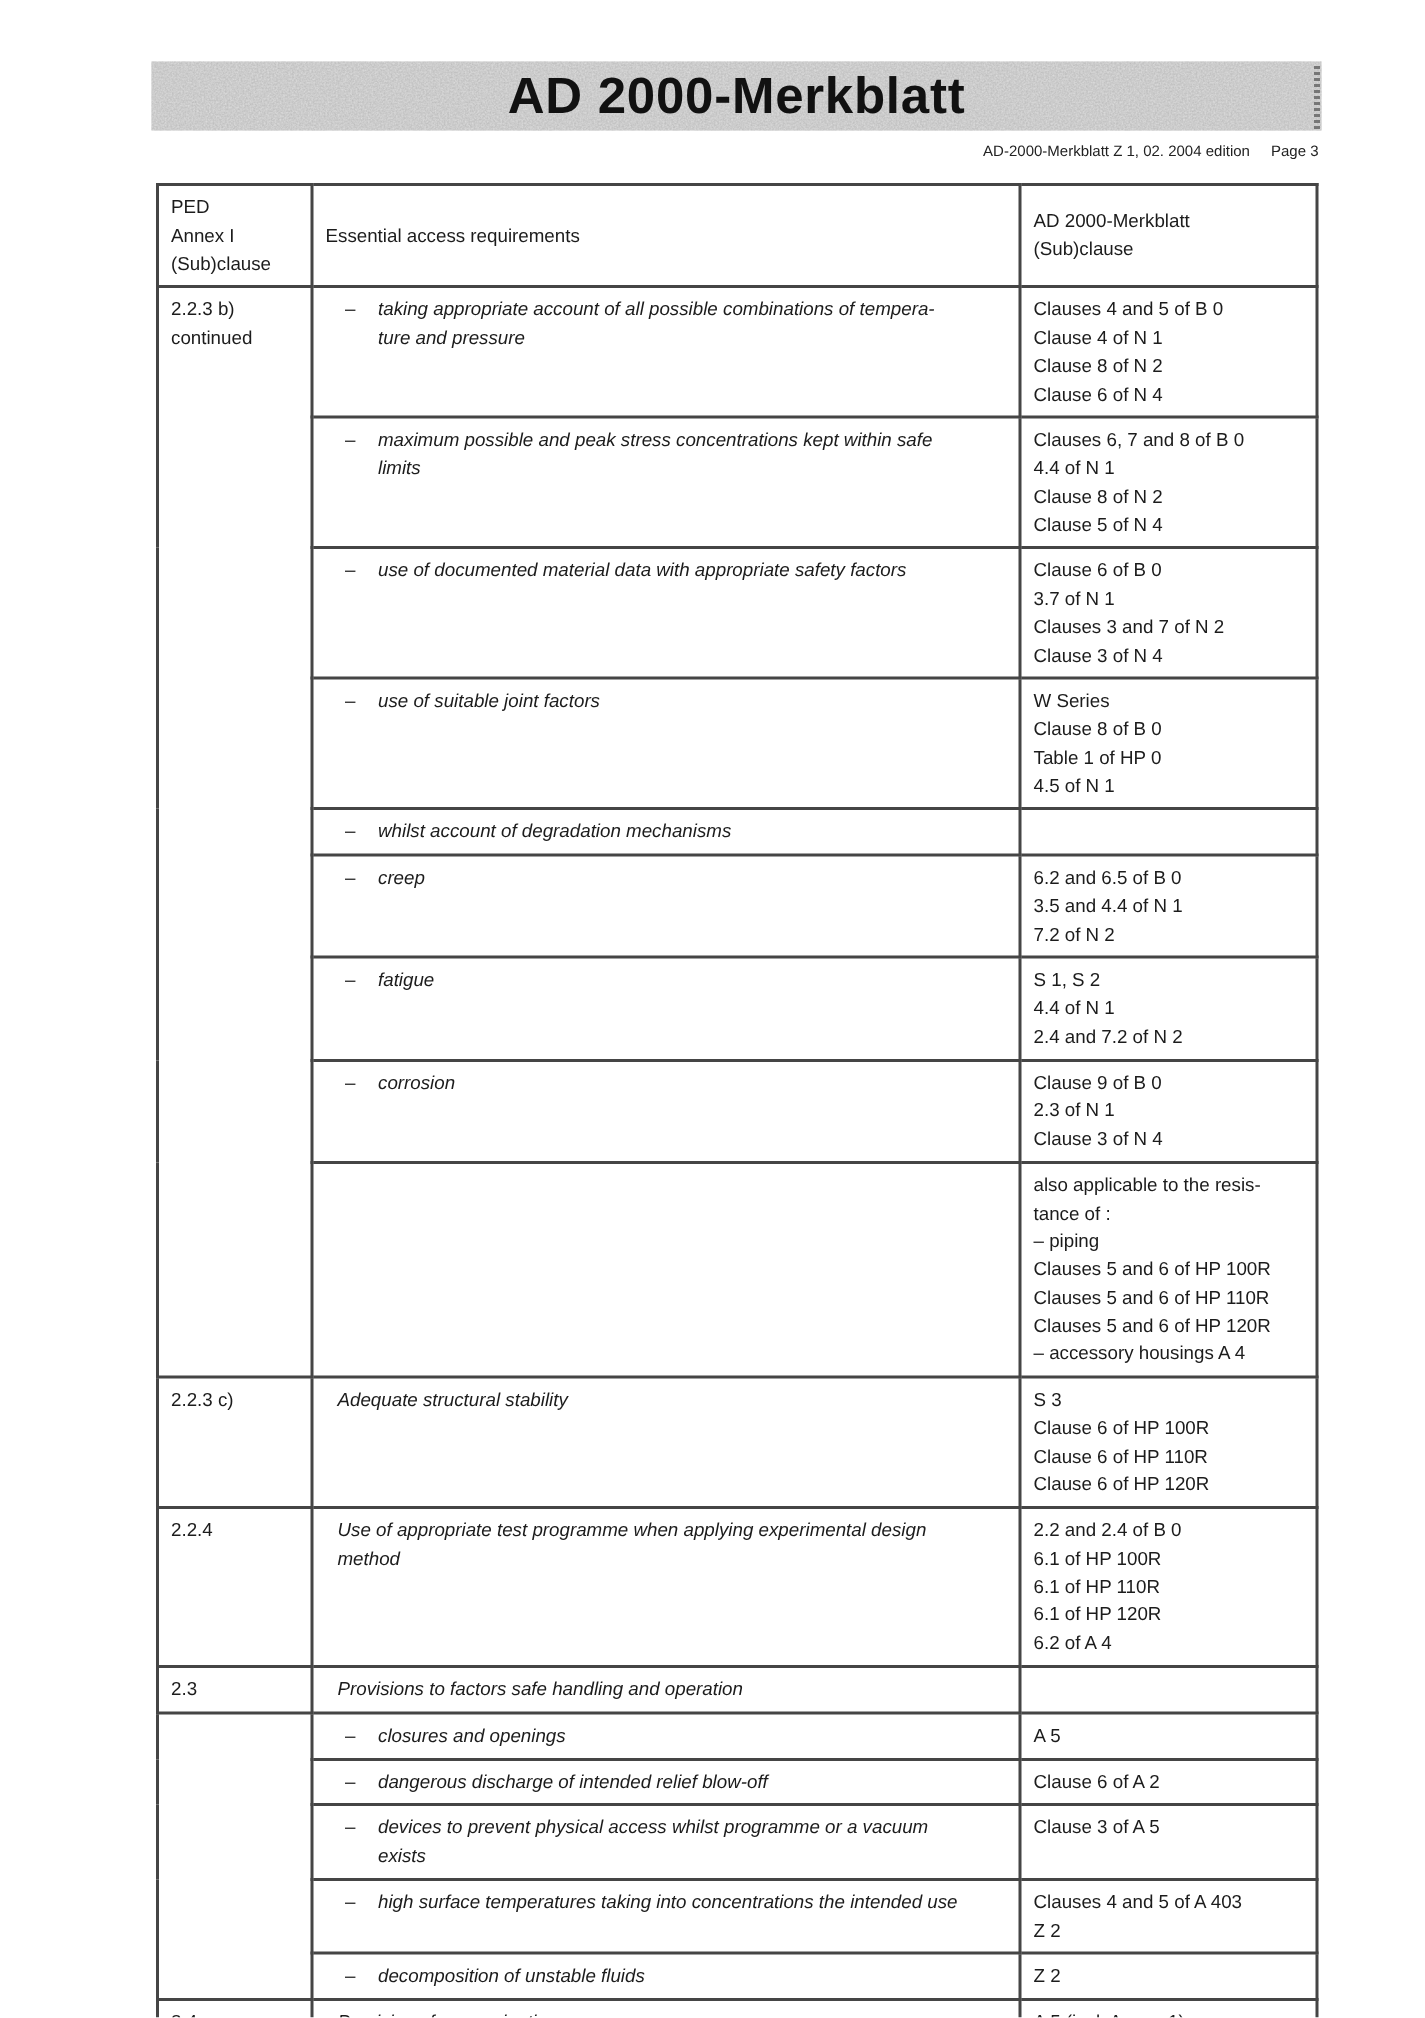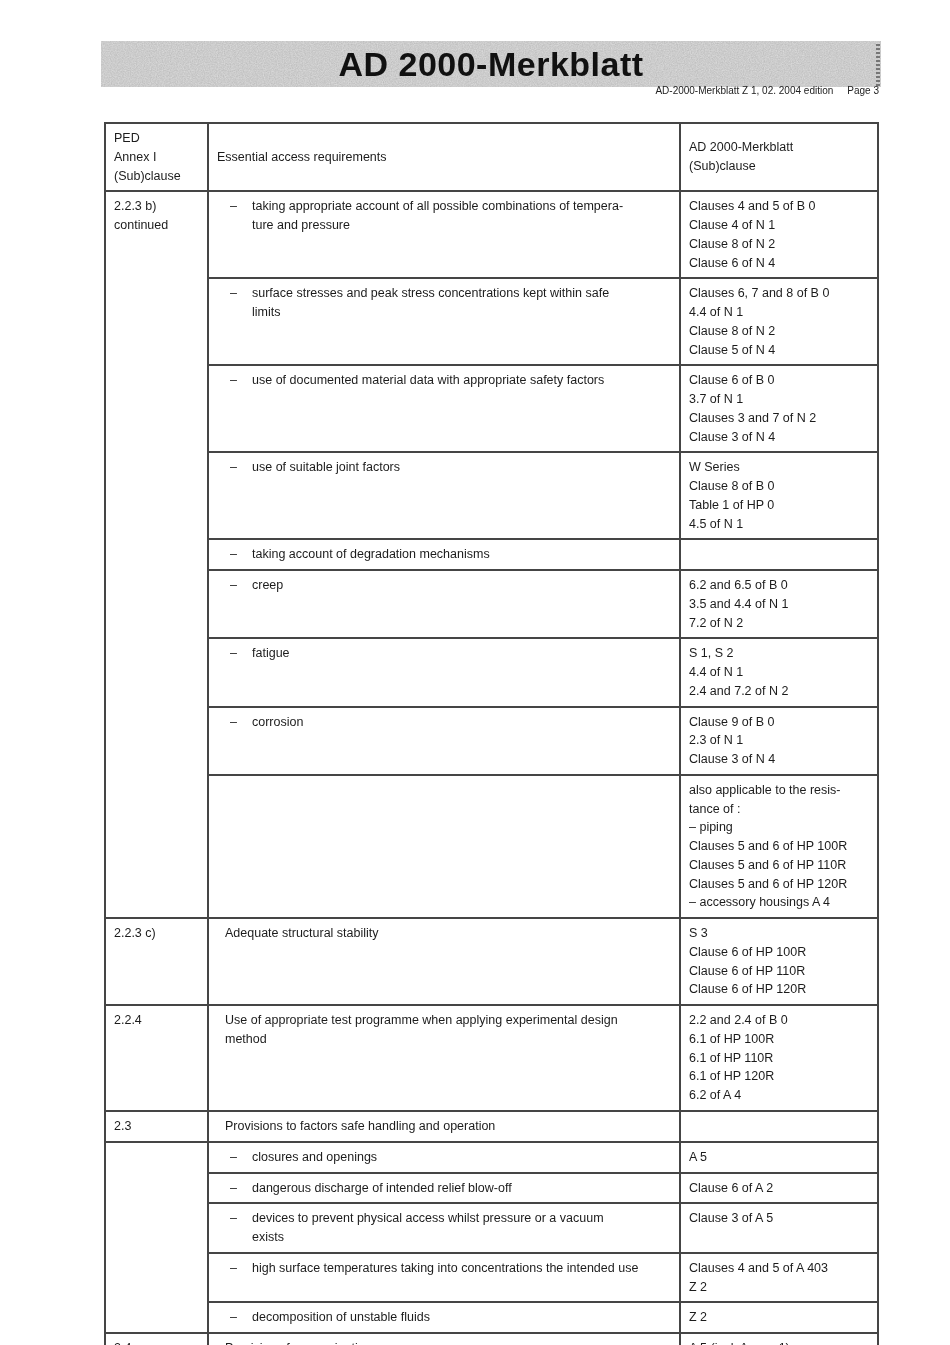--- a/index.html
+++ b/index.html
@@ -49,21 +49,21 @@
       to bottom,
       #5a5a5a 0px, #5a5a5a 2px,
       transparent 2px, transparent 4px
     );
     opacity: 0.75;
   }
 
   
   .docref {
     position: absolute;
-    top: 85px; left: 93px;
+    top: 96px; left: 93px;
     width: 775px;
     text-align: right;
     font-size: 10px;
     color: #222;
     white-space: pre;
   }
   .docref .pagegap { display: inline-block; margin-left: 14px; }
 
   
   table.esr {
@@ -82,21 +82,21 @@
     padding: 5px 7px 5px 8px;
     font-weight: normal;
     text-align: left;
   }
   table.esr thead th { vertical-align: middle; }
   .pre { white-space: pre-line; }
 
   td.req-cell { padding-left: 0; }
   .item { display: flex; align-items: flex-start; padding-left: 13px; }
   .item .dash { width: 22px; flex: 0 0 22px; }
-  .item .txt { flex: 1 1 auto; }
+  .item .txt { flex: 1 1 auto; font-style: italic; }
   .item.nodash { padding-left: 8px; justify-content: flex-end; }
 </style>
 </head>
 <body>
 
 <div class="page">
 
   <div class="banner">
     <svg class="noise" aria-hidden="true" preserveAspectRatio="none">
       <defs>
@@ -144,21 +144,21 @@
         </td>
         <td><span class="pre">Clauses 4 and 5 of B 0
 Clause 4 of N 1
 Clause 8 of N 2
 Clause 6 of N 4</span></td>
       </tr>
       <tr style="height:73px">
         <td class="req-cell">
           <div class="item">
               <span class="dash">–</span>
-              <span class="txt pre">surface stresses and peak stress concentrations kept within safe
+              <span class="txt pre">maximum possible and peak stress concentrations kept within safe
 limits</span>
             </div>
         </td>
         <td><span class="pre">Clauses 6, 7 and 8 of B 0
 4.4 of N 1
 Clause 8 of N 2
 Clause 5 of N 4</span></td>
       </tr>
       <tr style="height:75px">
         <td class="req-cell">
@@ -181,21 +181,21 @@
         </td>
         <td><span class="pre">W Series
 Clause 8 of B 0
 Table 1 of HP 0
 4.5 of N 1</span></td>
       </tr>
       <tr style="height:30px">
         <td class="req-cell">
           <div class="item">
               <span class="dash">–</span>
-              <span class="txt pre">taking account of degradation mechanisms</span>
+              <span class="txt pre">whilst account of degradation mechanisms</span>
             </div>
         </td>
         <td><span class="pre"></span></td>
       </tr>
       <tr style="height:57px">
         <td class="req-cell">
           <div class="item">
               <span class="dash">–</span>
               <span class="txt pre">creep</span>
             </div>
@@ -291,21 +291,21 @@
               <span class="dash">–</span>
               <span class="txt pre">dangerous discharge of intended relief blow-off</span>
             </div>
         </td>
         <td><span class="pre">Clause 6 of A 2</span></td>
       </tr>
       <tr style="height:47px">
         <td class="req-cell">
           <div class="item">
               <span class="dash">–</span>
-              <span class="txt pre">devices to prevent physical access whilst pressure or a vacuum
+              <span class="txt pre">devices to prevent physical access whilst programme or a vacuum
 exists</span>
             </div>
         </td>
         <td><span class="pre">Clause 3 of A 5</span></td>
       </tr>
       <tr style="height:42px">
         <td class="req-cell">
           <div class="item">
               <span class="dash">–</span>
               <span class="txt pre">high surface temperatures taking into concentrations the intended use</span>

